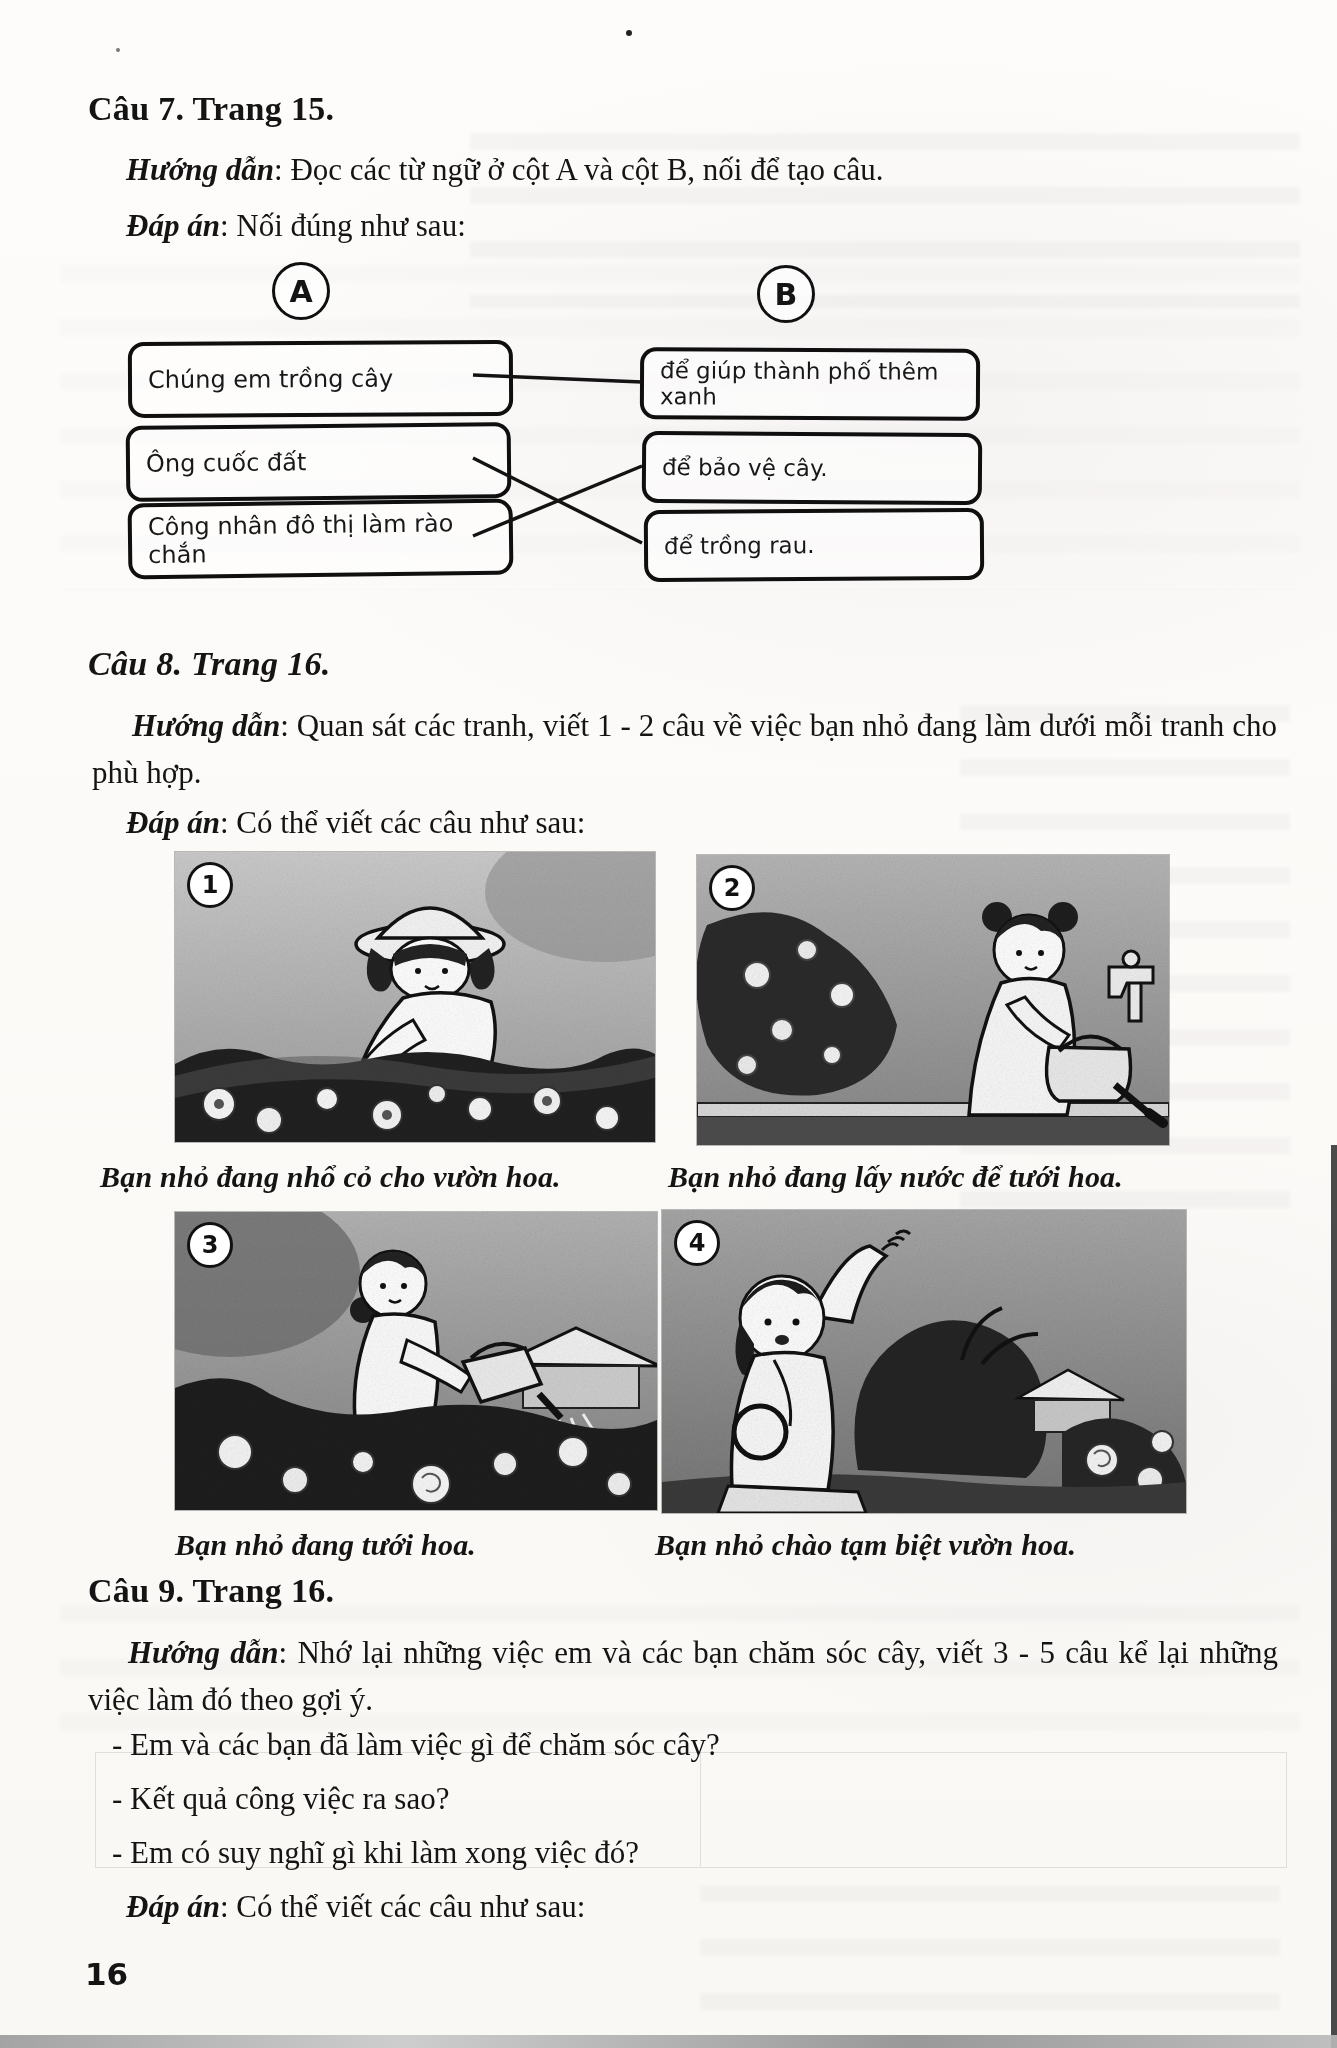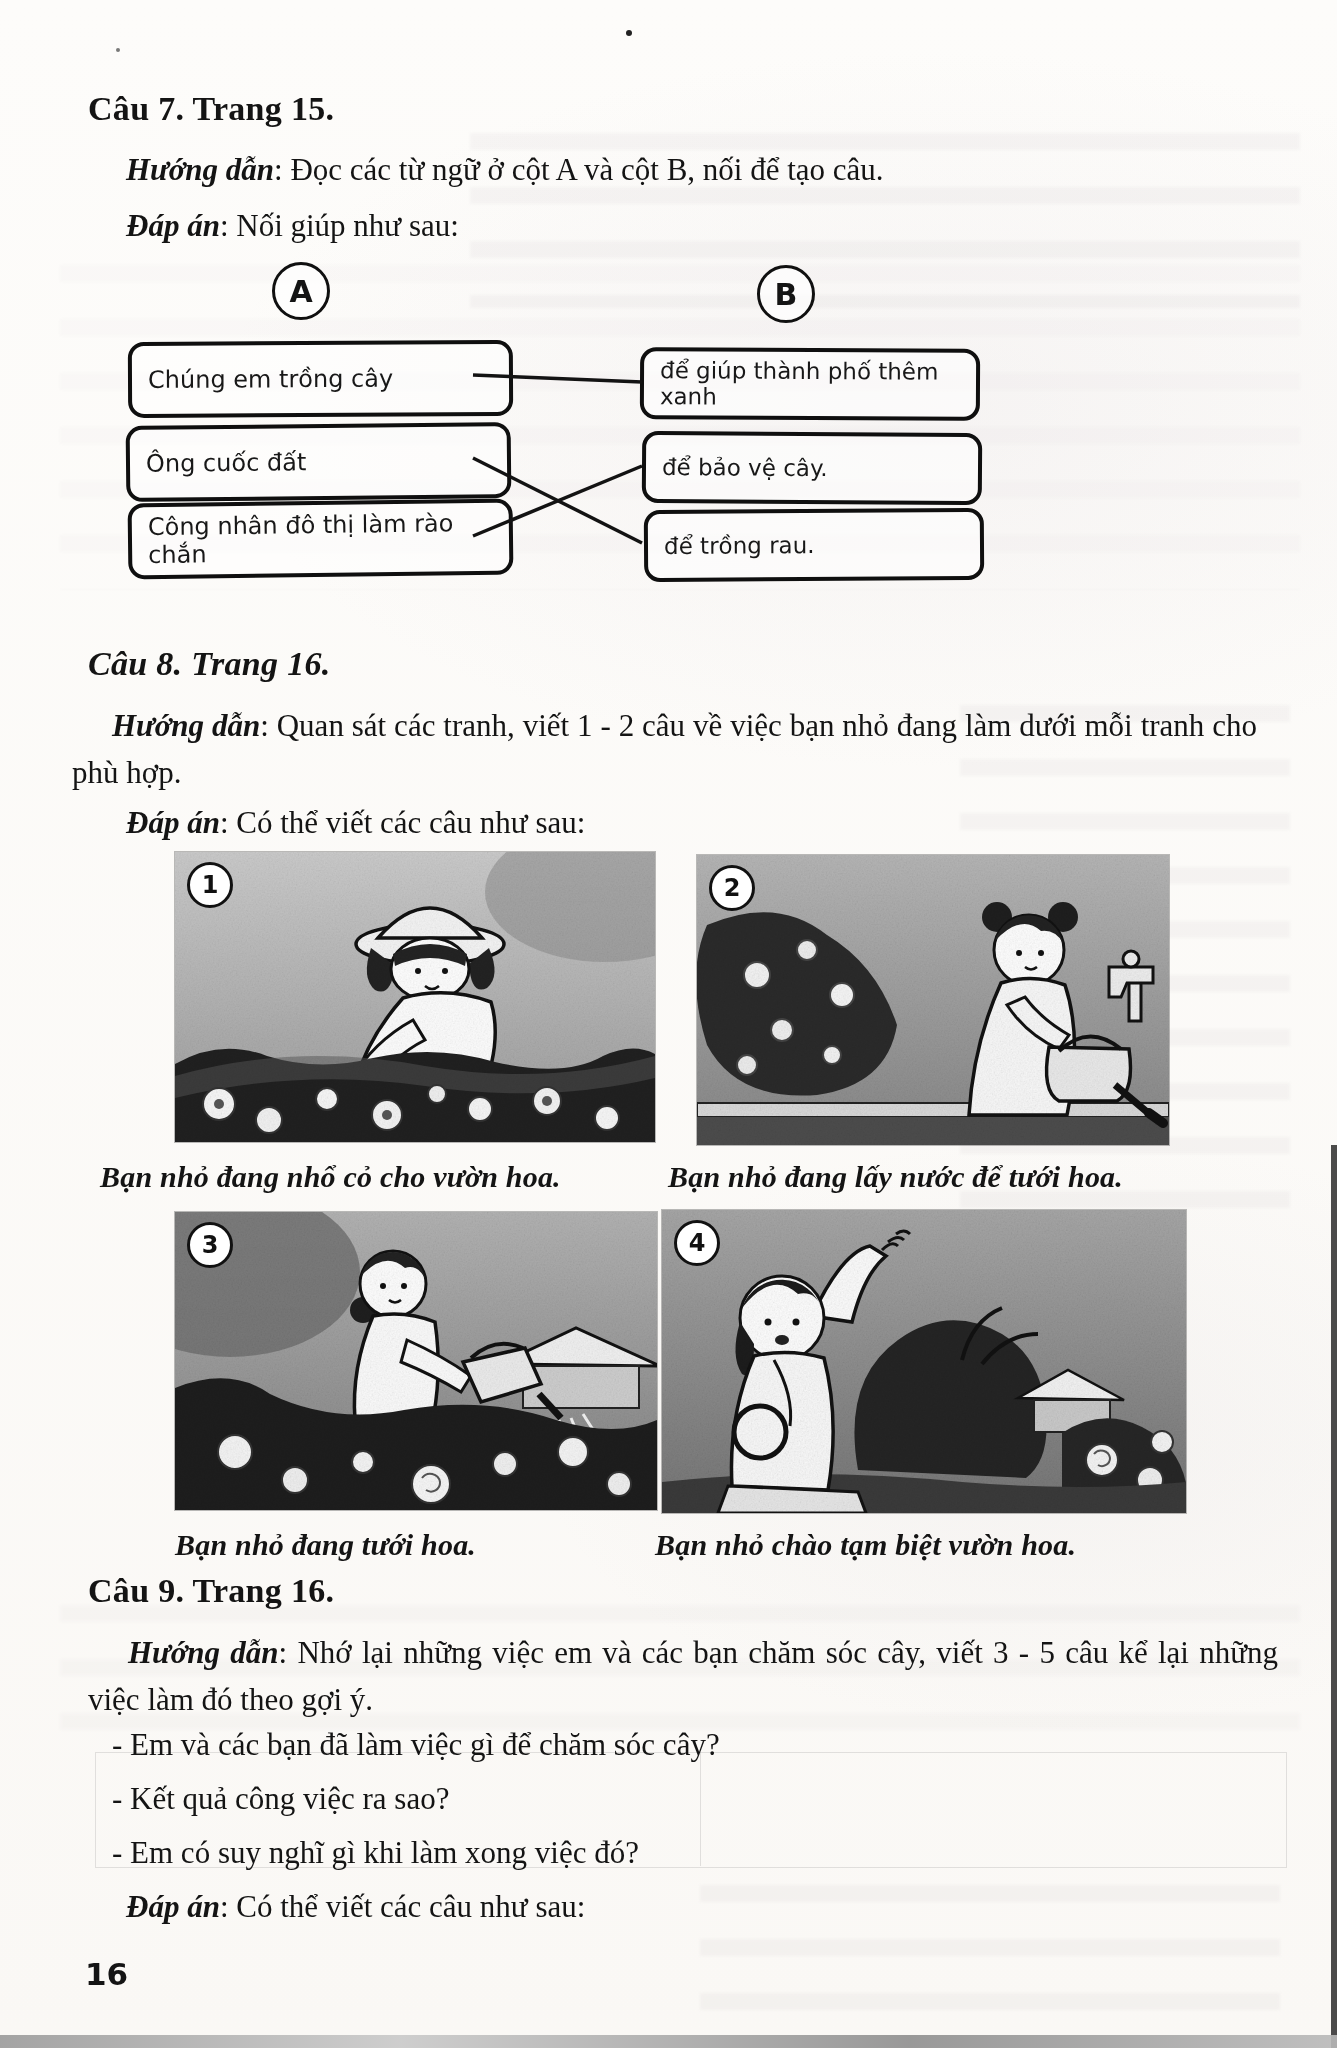--- a/index.html
+++ b/index.html
@@ -89,21 +89,21 @@
   <div class="abs" style="right:0;top:1145px;width:6px;height:903px;background:#2c2c2c;opacity:.85;"></div>
   <div class="abs" style="left:0;bottom:0;width:100%;height:13px;background:linear-gradient(to right,#9a9a9a,#c9c9c9 30%,#8e8e8e 68%,#b9b9b9);opacity:.9;"></div>
 
   <div class="abs title" style="left:88px;top:90px;">Câu 7. Trang 15.</div>
 
   <div class="abs para" style="left:126px;top:147px;width:1180px;">
     <span class="bi">Hướng dẫn</span><span>: Đọc các từ ngữ ở cột A và cột B, nối để tạo câu.</span>
   </div>
 
   <div class="abs para" style="left:126px;top:203px;width:1180px;">
-    <span class="bi">Đáp án</span><span>: Nối giúp như sau:</span>
+    <span class="bi">Đáp án</span><span>: Nối đúng như sau:</span>
   </div>
 
   <div class="abs badge-circle" style="left:272px;top:262px;">A</div>
   <div class="abs badge-circle" style="left:757px;top:265px;">B</div>
 
   <div class="abs box box-a" style="left:128px;top:341px;transform:rotate(-.3deg);">Chúng em trồng cây</div>
   <div class="abs box box-a" style="left:126px;top:424px;transform:rotate(-.6deg);">Ông cuốc đất</div>
   <div class="abs box box-a" style="left:128px;top:501px;transform:rotate(-.7deg);">Công nhân đô thị làm rào chắn</div>
 
   <div class="abs box box-b" style="left:640px;top:348px;transform:rotate(.3deg);">để giúp thành phố thêm xanh</div>
@@ -111,21 +111,21 @@
   <div class="abs box box-b" style="left:644px;top:509px;transform:rotate(-.4deg);">để trồng rau.</div>
 
   <svg id="connector-svg" width="1337" height="640">
       <line x1="473" y1="375" x2="642" y2="382" stroke="#131313" stroke-width="3.5"></line>
       <line x1="473" y1="458" x2="642" y2="543" stroke="#131313" stroke-width="3.5"></line>
       <line x1="473" y1="536" x2="642" y2="466" stroke="#131313" stroke-width="3.5"></line>
     </svg>
 
   <div class="abs title" style="left:88px;top:645px;font-style:italic;">Câu 8. Trang 16.</div>
 
-  <div class="abs para just" style="left:72px;top:703px;width:1185px;text-indent:40px;">
+  <div class="abs para just" style="left:92px;top:703px;width:1185px;text-indent:40px;">
     <span class="bi">Hướng dẫn</span><span>: Quan sát các tranh, viết 1 - 2 câu về việc bạn nhỏ đang làm dưới mỗi tranh cho phù hợp.</span>
   </div>
 
   <div class="abs para" style="left:126px;top:800px;width:1180px;">
     <span class="bi">Đáp án</span><span>: Có thể viết các câu như sau:</span>
   </div>
 
   <div class="abs panel" style="left:175px;top:852px;width:480px;height:290px;">
     <svg viewBox="0 0 480 290">
       <rect width="480" height="290" fill="url(#sky1)"></rect>

